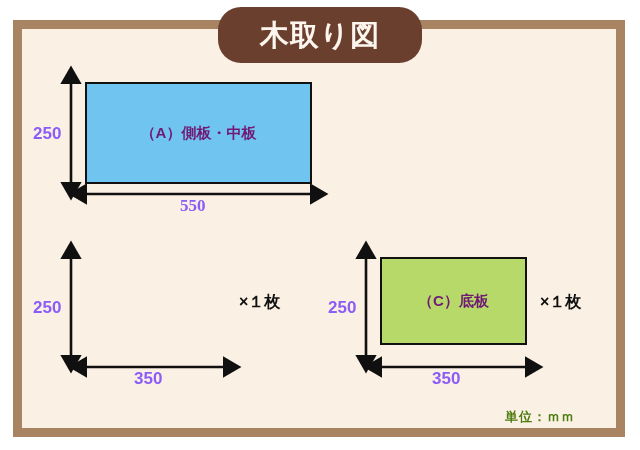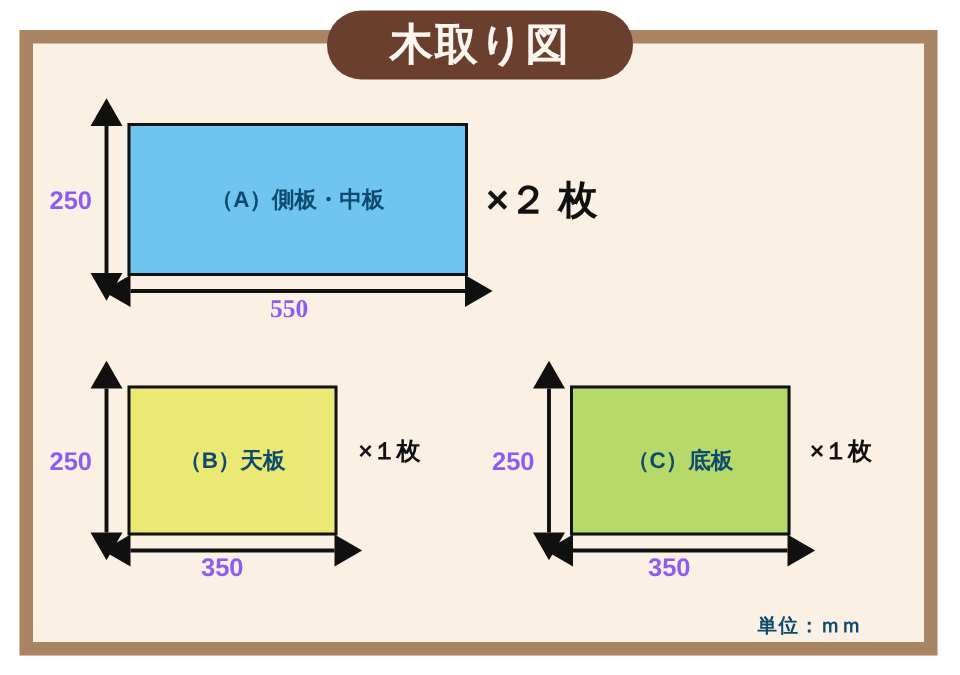--- a/index.html
+++ b/index.html
@@ -27,21 +27,21 @@
     border: 9px solid #a98463;
     background: #fbf0e4;
   }
 
   
   #title-banner {
     position: absolute;
     left: 218px;
     top: 7px;
     width: 204px;
-    height: 46px;
+    height: 56px;
     box-sizing: border-box;
     background: #6b3f2e;
     border-radius: 23px;
     display: flex;
     align-items: center;
     justify-content: center;
     z-index: 5;
   }
   #title-banner .title-text {
     color: #fdf6ef;
@@ -57,21 +57,21 @@
     position: absolute;
     box-sizing: border-box;
     border: 2px solid #111111;
     display: flex;
     align-items: center;
     justify-content: center;
   }
   .panel .panel-label {
     font-size: 15px;
     font-weight: bold;
-    color: #0c4a6e;
+    color: #701a75;
     white-space: nowrap;
     letter-spacing: 0px;
   }
 
   #panel-a {
     left: 85px;
     top: 82px;
     width: 227px;
     height: 102px;
     background: #70c5f0;
@@ -80,21 +80,21 @@
     left: 85px;
     top: 257px;
     width: 140px;
     height: 100px;
     background: #ece874;
   }
   #panel-c {
     left: 380px;
     top: 257px;
     width: 147px;
-    height: 100px;
+    height: 88px;
     background: #b6d96a;
   }
 
   
   .qty {
     position: absolute;
     font-size: 16px;
     font-weight: bold;
     color: #101010;
     white-space: nowrap;
@@ -130,46 +130,42 @@
     pointer-events: none;
   }
 
   
   #unit-note {
     position: absolute;
     left: 505px;
     top: 408px;
     font-size: 13px;
     font-weight: bold;
-    color: #0c4a6e;
+    color: #4d7c0f;
     letter-spacing: 1px;
     white-space: nowrap;
   }
 </style>
 </head>
 <body>
 
 <div id="page">
 
   <div id="frame"></div>
 
   <div id="title-banner">
     <span class="title-text">木取り図</span>
   </div>
 
   <div class="panel" id="panel-a" style="background: rgb(112, 197, 240);">
     <span class="panel-label">（A）側板・中板</span>
   </div>
-  <div class="qty" id="qty-a">×２ 枚</div>
   <div class="dim-text" id="dim-a-h">250</div>
   <div class="dim-text" id="dim-a-w">550</div>
 
-  <div class="panel" id="panel-b" style="background: rgb(236, 232, 116);">
-    <span class="panel-label">（B）天板</span>
-  </div>
   <div class="qty" id="qty-b">×１枚</div>
   <div class="dim-text" id="dim-b-h">250</div>
   <div class="dim-text" id="dim-b-w">350</div>
 
   <div class="panel" id="panel-c" style="background: rgb(182, 217, 106);">
     <span class="panel-label">（C）底板</span>
   </div>
   <div class="qty" id="qty-c">×１枚</div>
   <div class="dim-text" id="dim-c-h">250</div>
   <div class="dim-text" id="dim-c-w">350</div>

